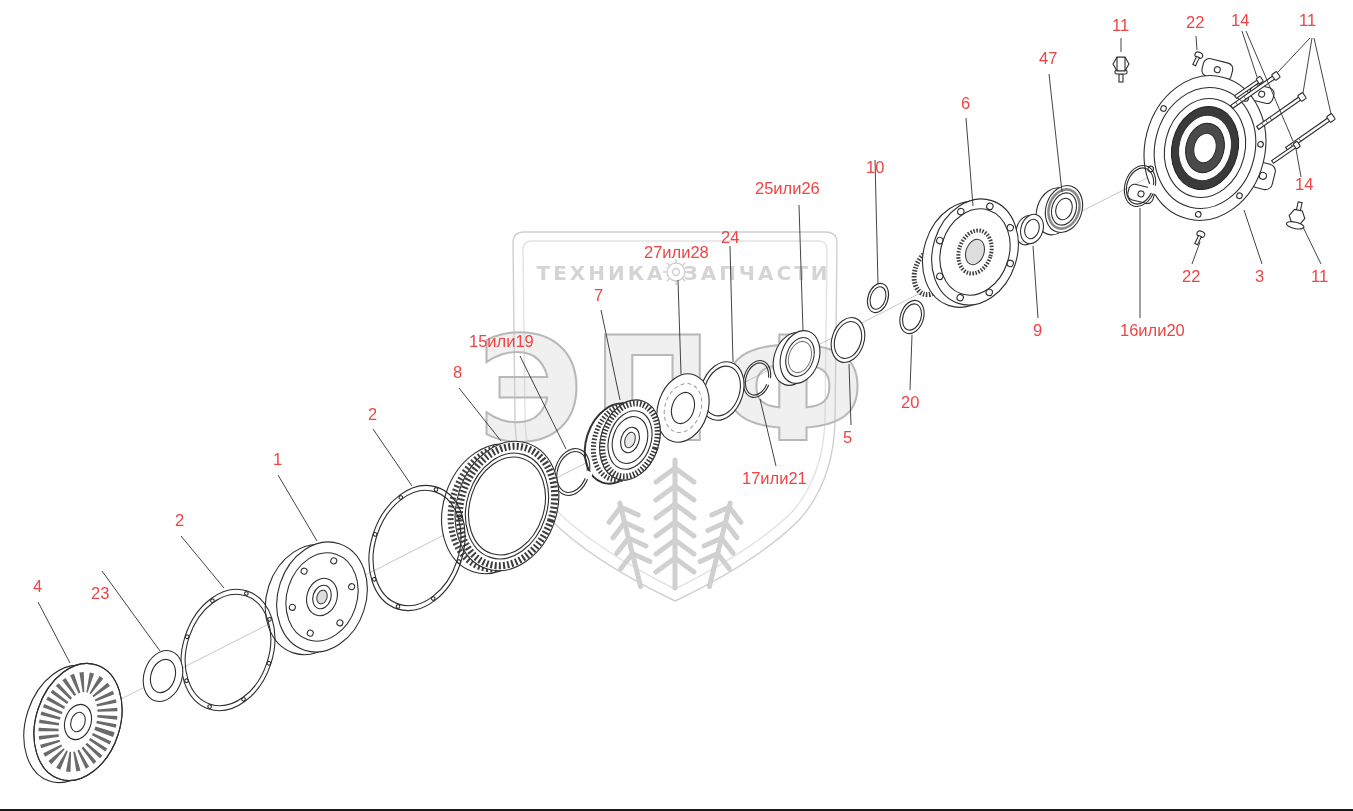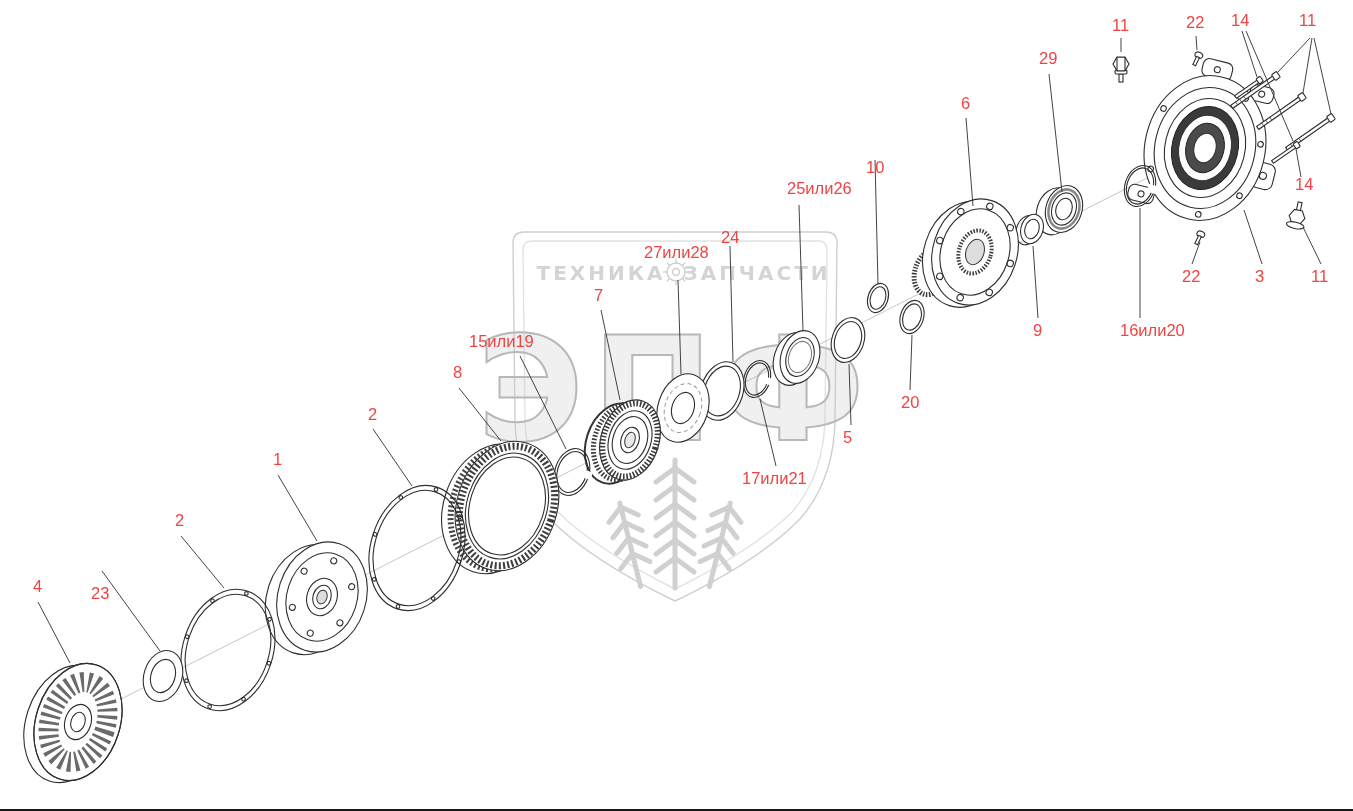--- a/index.html
+++ b/index.html
@@ -357,24 +357,24 @@
     <line class="leader" x1="910" y1="390" x2="912" y2="335"></line>
     <line class="leader" x1="851" y1="425" x2="849" y2="364"></line>
     <line class="leader" x1="776" y1="466" x2="760" y2="399"></line>
   </g>
 </svg>
 
   <div class="lbl" style="left:1112px; top:16px;">11</div>
   <div class="lbl" style="left:1186px; top:13px;">22</div>
   <div class="lbl" style="left:1231px; top:11px;">14</div>
   <div class="lbl" style="left:1299px; top:11px;">11</div>
-  <div class="lbl" style="left:1039px; top:49px;">29</div>
+  <div class="lbl" style="left:1039px; top:49px;">47</div>
   <div class="lbl" style="left:961px;  top:94px;">6</div>
   <div class="lbl" style="left:866px;  top:138px;margin-top:20px;">10</div>
-  <div class="lbl" style="left:755px;  top:179px;margin-left:32px;">25или26</div>
+  <div class="lbl" style="left:755px;  top:179px;">25или26</div>
   <div class="lbl" style="left:721px;  top:228px;">24</div>
   <div class="lbl" style="left:644px;  top:243px;">27или28</div>
   <div class="lbl" style="left:594px;  top:286px;">7</div>
   <div class="lbl" style="left:469px;  top:332px;text-align:right;">15или19</div>
   <div class="lbl" style="left:453px;  top:363px;">8</div>
   <div class="lbl" style="left:368px;  top:405px;">2</div>
   <div class="lbl" style="left:273px;  top:450px;">1</div>
   <div class="lbl" style="left:175px;  top:511px;">2</div>
   <div class="lbl" style="left:91px;   top:546px;margin-top:38px;">23</div>
   <div class="lbl" style="left:33px;   top:577px;">4</div>

